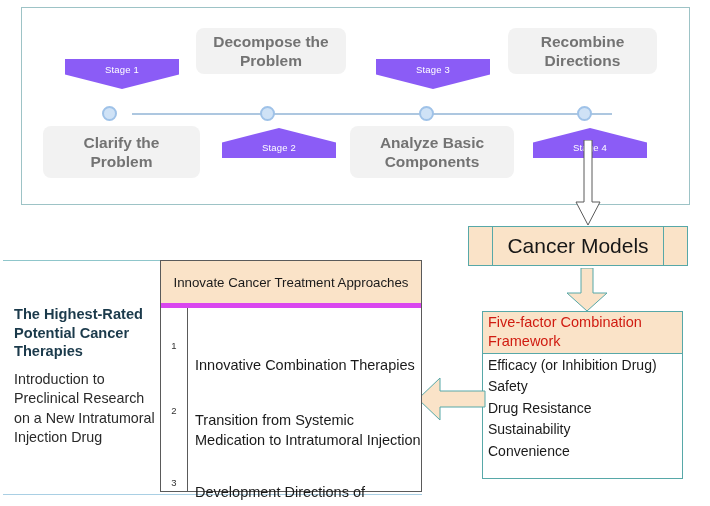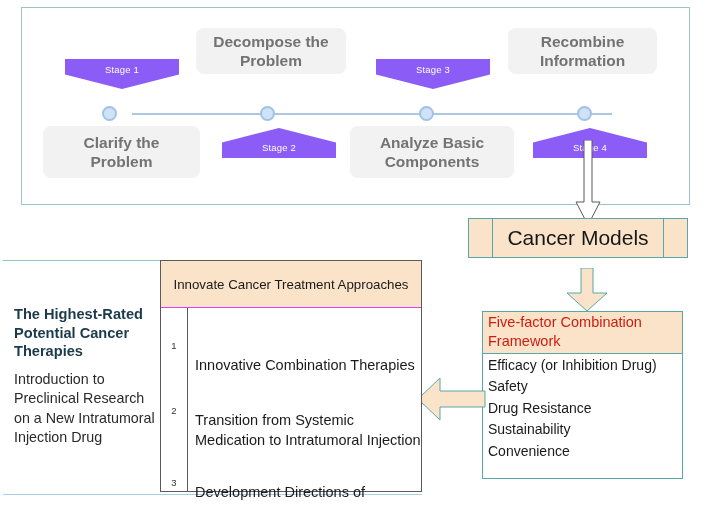--- a/index.html
+++ b/index.html
@@ -113,21 +113,21 @@
     left: 418px;
     top: 374px;
     width: 68px;
     height: 50px;
   }
 
   
   #cancer-models-box {
     position: absolute;
     left: 468px;
-    top: 218px;
+    top: 226px;
     width: 220px;
     height: 40px;
     background: #fae3c8;
     border: 1px solid #57a8a8;
     box-sizing: border-box;
   }
   #cancer-models-box .vdiv {
     position: absolute;
     top: 0;
     bottom: 0;
@@ -205,21 +205,21 @@
     top: 260px;
     width: 262px;
     height: 232px;
     border: 1px solid #5a5a5a;
     box-sizing: border-box;
     background: #ffffff;
   }
   #approaches-header {
     height: 47px;
     background: #fae3c8;
-    border-bottom: 1px solid #d946ef;
+    border-bottom: 5px solid #d946ef;
     display: flex;
     align-items: center;
     justify-content: center;
     text-align: center;
     font-size: 13.3px;
     line-height: 17px;
     color: #1a1a1a;
     box-sizing: border-box;
   }
   #approaches-body {
@@ -285,21 +285,21 @@
     <div class="stage-tag stage-up" style="left:511px; top:120px;">
       <span>Stage 4</span>
     </div>
 
     <div class="gray-chip" style="left:21px; top:118px; width:157px; height:52px;">Clarify the Problem</div>
 
     <div class="gray-chip" style="left:174px; top:20px; width:150px; height:46px;">Decompose the Problem</div>
 
     <div class="gray-chip" style="left:328px; top:118px; width:164px; height:52px;">Analyze Basic Components</div>
 
-    <div class="gray-chip" style="left:486px; top:20px; width:149px; height:46px;">Recombine Information</div>
+    <div class="gray-chip" style="left:486px; top:20px; width:149px; height:46px;">Recombine Directions</div>
   </div>
 
   <svg class="arrow-down-hollow" viewBox="0 0 26 86">
     <polygon points="9,0 17,0 17,62 25,62 13,85 1,62 9,62" fill="#ffffff" stroke="#5a5a5a" stroke-width="1"></polygon>
   </svg>
 
   <div id="cancer-models-box">
     <div class="vdiv" style="left:23px;"></div>
     <div class="vdiv" style="left:194px;"></div>
     <div id="cancer-models-label">Cancer Models</div>

